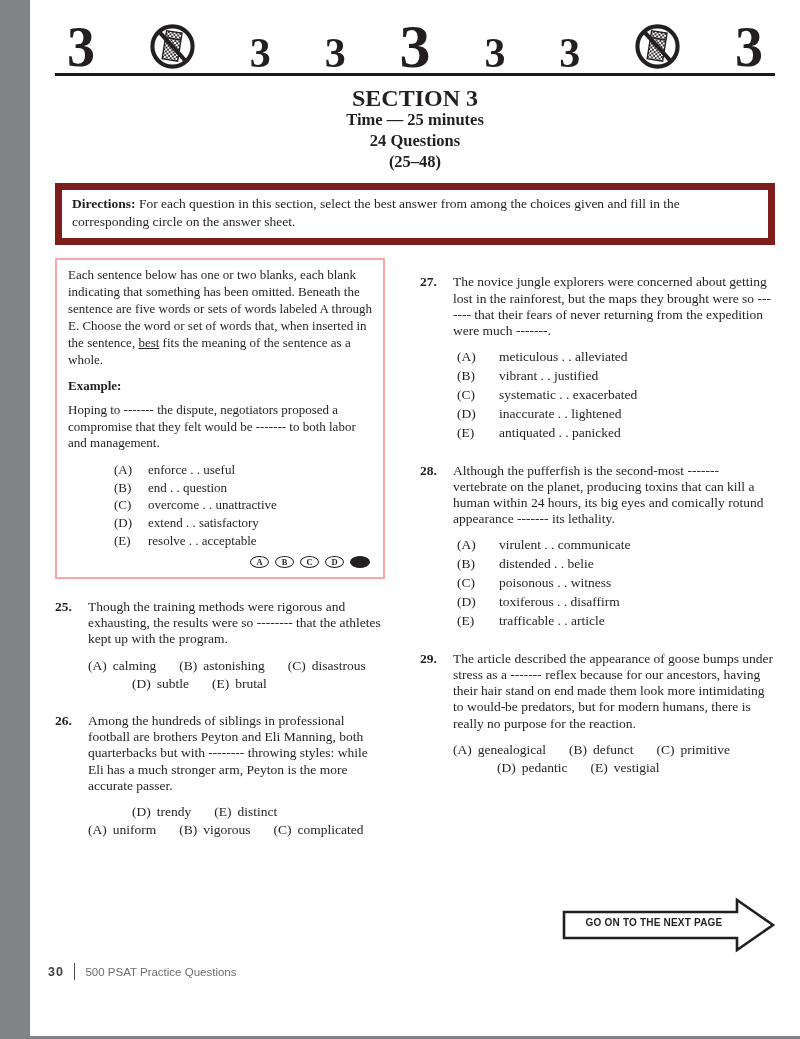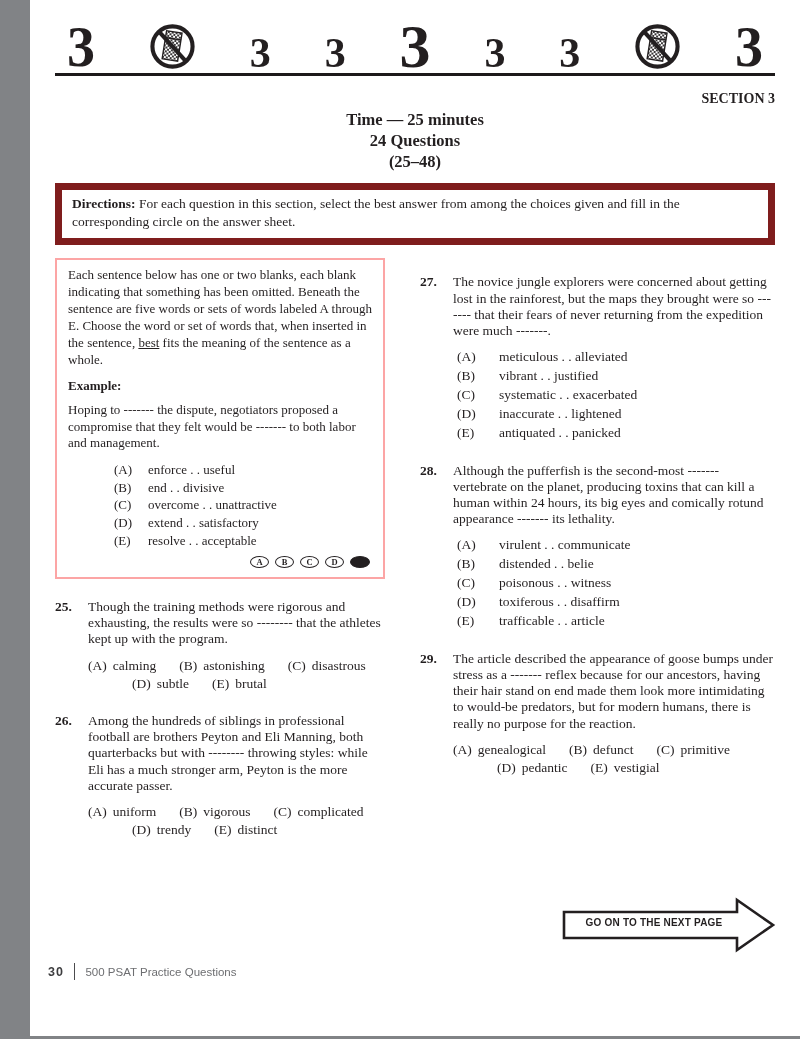--- a/index.html
+++ b/index.html
@@ -31,21 +31,21 @@
   .numeral { font-weight: bold; line-height: 0.78; }
   .numeral.large  { font-size: 56px; }
   .numeral.xlarge { font-size: 62px; }
   .numeral.medium { font-size: 42px; }
   .nocalc { width: 47px; height: 47px; margin-bottom: 0px; }
   .rule { height: 3px; background: #1c191a; margin-top: 3px; }
 
   
   .section-header { text-align: center; margin-top: 12px; font-weight: bold; }
   .section-header .line { font-size: 16.5px; line-height: 21px; }
-  .section-header .title { font-size: 14px; text-align: right; }
+  .section-header .title { font-size: 24px; }
 
   
   .directions-box {
     margin-top: 11px;
     border: 7px solid #7f1d1d;
     padding: 5px 10px 7px 10px;
     font-size: 13.5px;
     line-height: 1.35;
   }
   .directions-box b { font-weight: bold; }
@@ -180,21 +180,21 @@
           <div><span>Each sentence below has one or two blanks, each blank indicating that something has been omitted. Beneath the sentence are five words or sets of words labeled A through E. Choose the word or set of words that, when inserted in the sentence, </span><span class="u">best</span><span> fits the meaning of the sentence as a whole.</span></div>
           <div class="example-label">Example:</div>
           <div class="example-stem">Hoping to ------- the dispute, negotiators proposed a compromise that they felt would be ------- to both labor and management.</div>
           <div class="ex-choices">
             <div class="ex-choice">
                 <span class="letter">(A)</span>
                 <span>enforce . . useful</span>
               </div>
             <div class="ex-choice">
                 <span class="letter">(B)</span>
-                <span>end . . divisive</span>
+                <span>end . . question</span>
               </div>
             <div class="ex-choice">
                 <span class="letter">(C)</span>
                 <span>overcome . . unattractive</span>
               </div>
             <div class="ex-choice">
                 <span class="letter">(D)</span>
                 <span>extend . . satisfactory</span>
               </div>
             <div class="ex-choice">
@@ -224,28 +224,28 @@
               <span class="ichoice"><span class="letter">(D)</span><span>subtle</span></span>
               <span class="ichoice"><span class="letter">(E)</span><span>brutal</span></span>
             </div>
           </div>
         </div>
 
         <div class="question">
           <div class="qnum">26.</div>
           <div class="qbody">
             <div class="stem">Among the hundreds of siblings in professional football are brothers Peyton and Eli Manning, both quarterbacks but with -------- throwing styles: while Eli has a much stronger arm, Peyton is the more accurate passer.</div>
+            <div class="choice-line indent">
+              <span class="ichoice"><span class="letter">(D)</span><span>trendy</span></span>
+              <span class="ichoice"><span class="letter">(E)</span><span>distinct</span></span>
+            </div>
             <div class="choice-line">
               <span class="ichoice"><span class="letter">(A)</span><span>uniform</span></span>
               <span class="ichoice"><span class="letter">(B)</span><span>vigorous</span></span>
               <span class="ichoice"><span class="letter">(C)</span><span>complicated</span></span>
-            </div>
-            <div class="choice-line indent">
-              <span class="ichoice"><span class="letter">(D)</span><span>trendy</span></span>
-              <span class="ichoice"><span class="letter">(E)</span><span>distinct</span></span>
             </div>
           </div>
         </div>
 
       </div>
 
       <div class="col-right">
 
         <div class="question" style="margin-top:16px">
           <div class="qnum">27.</div>

